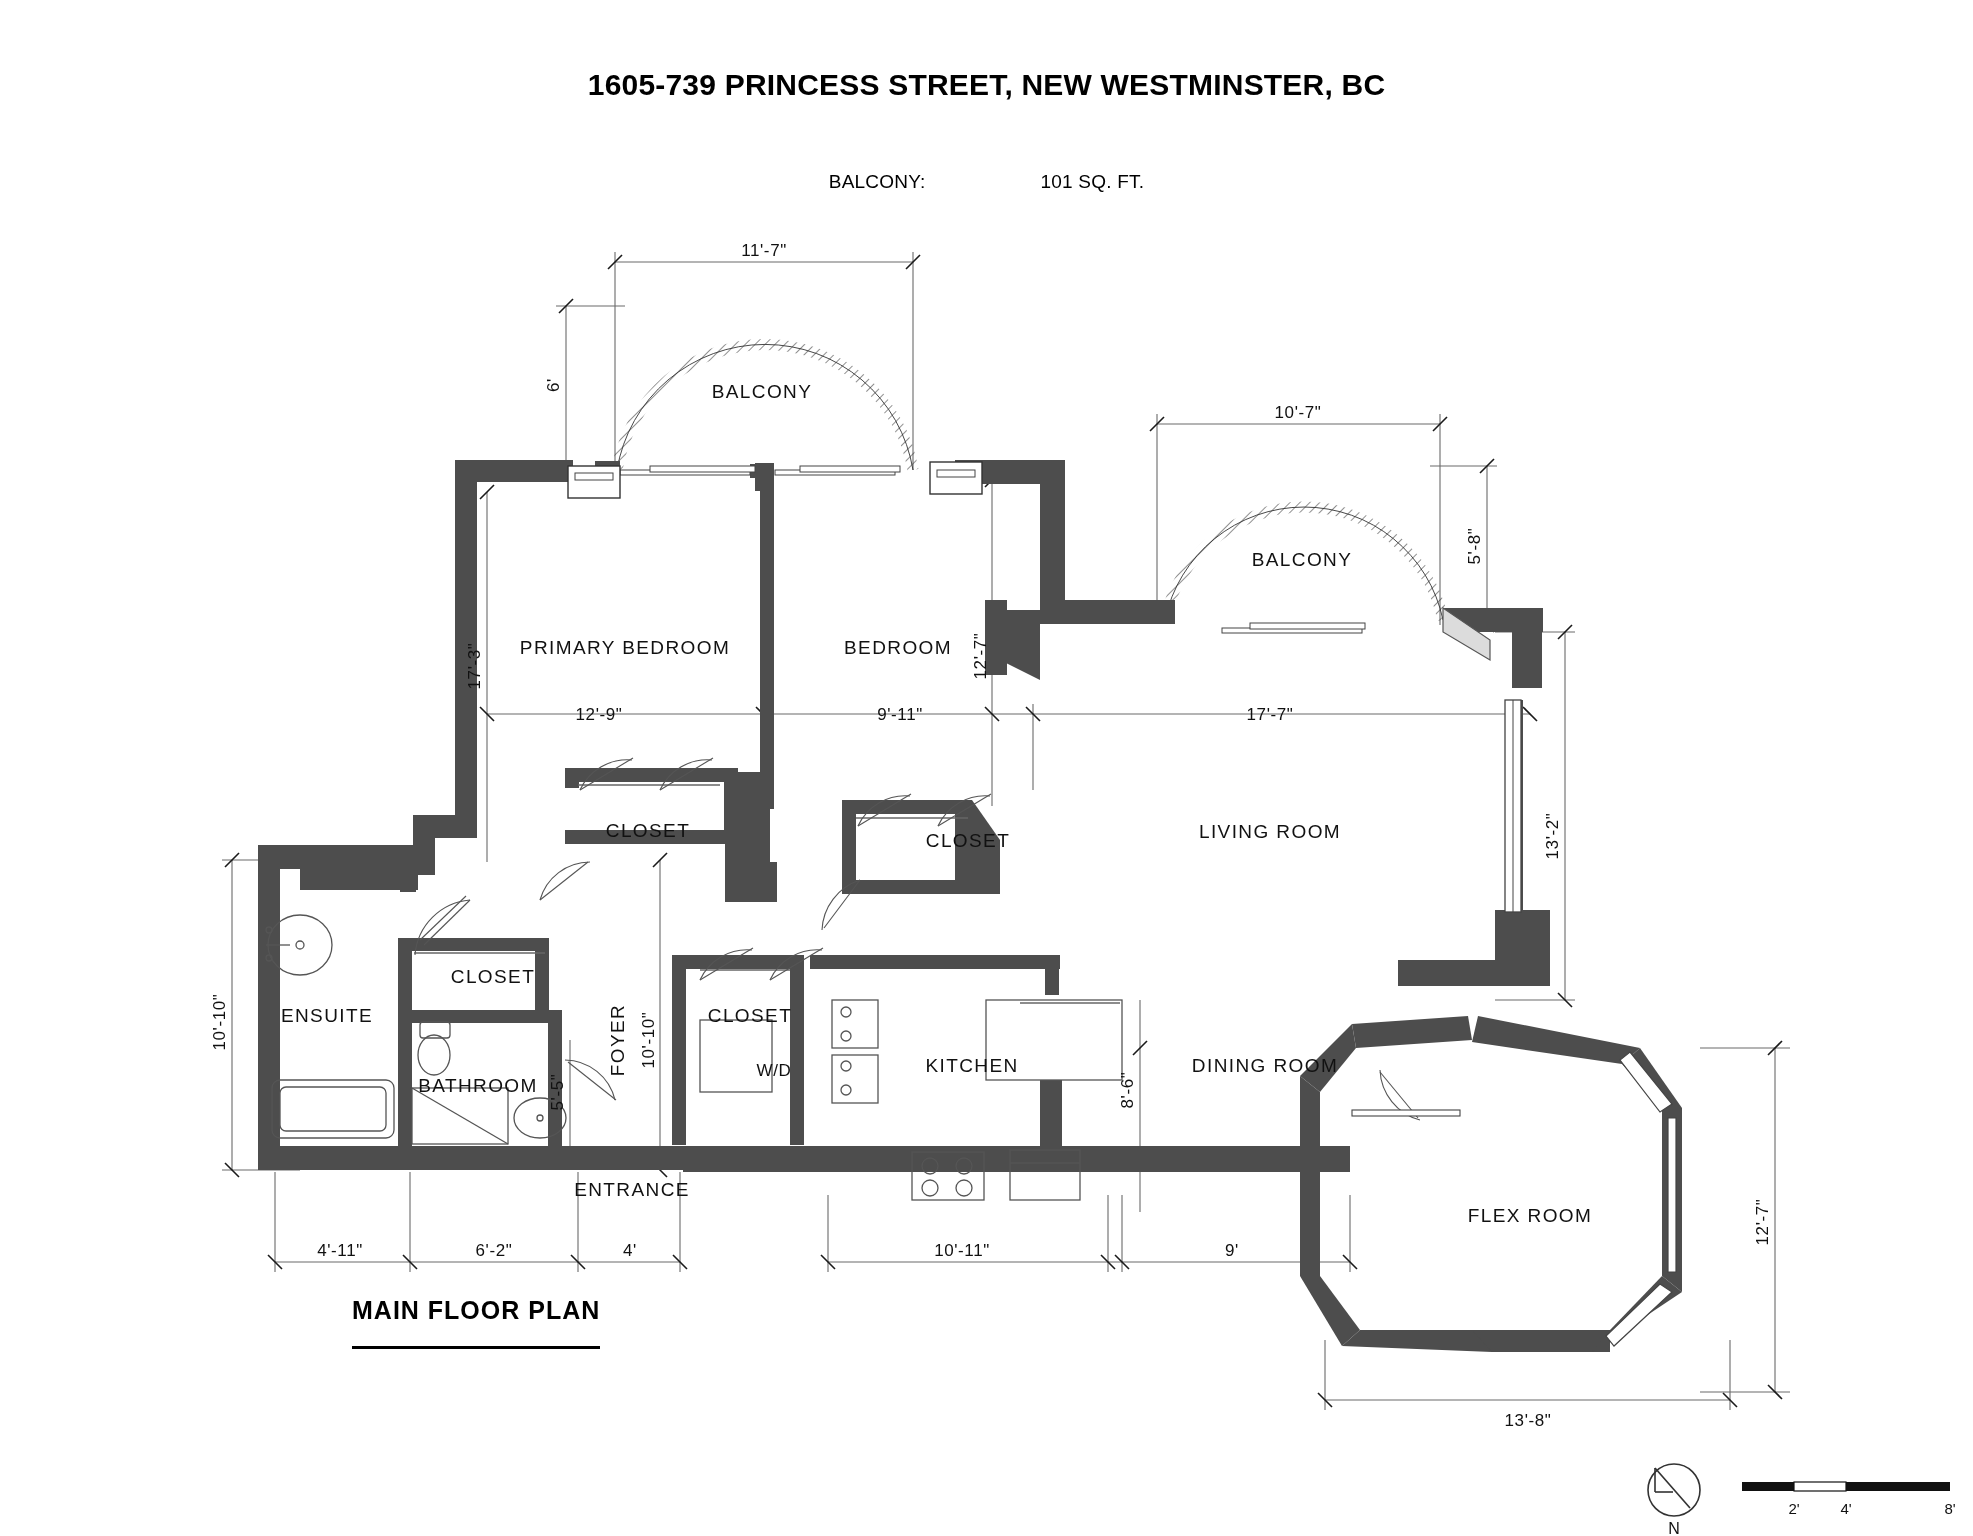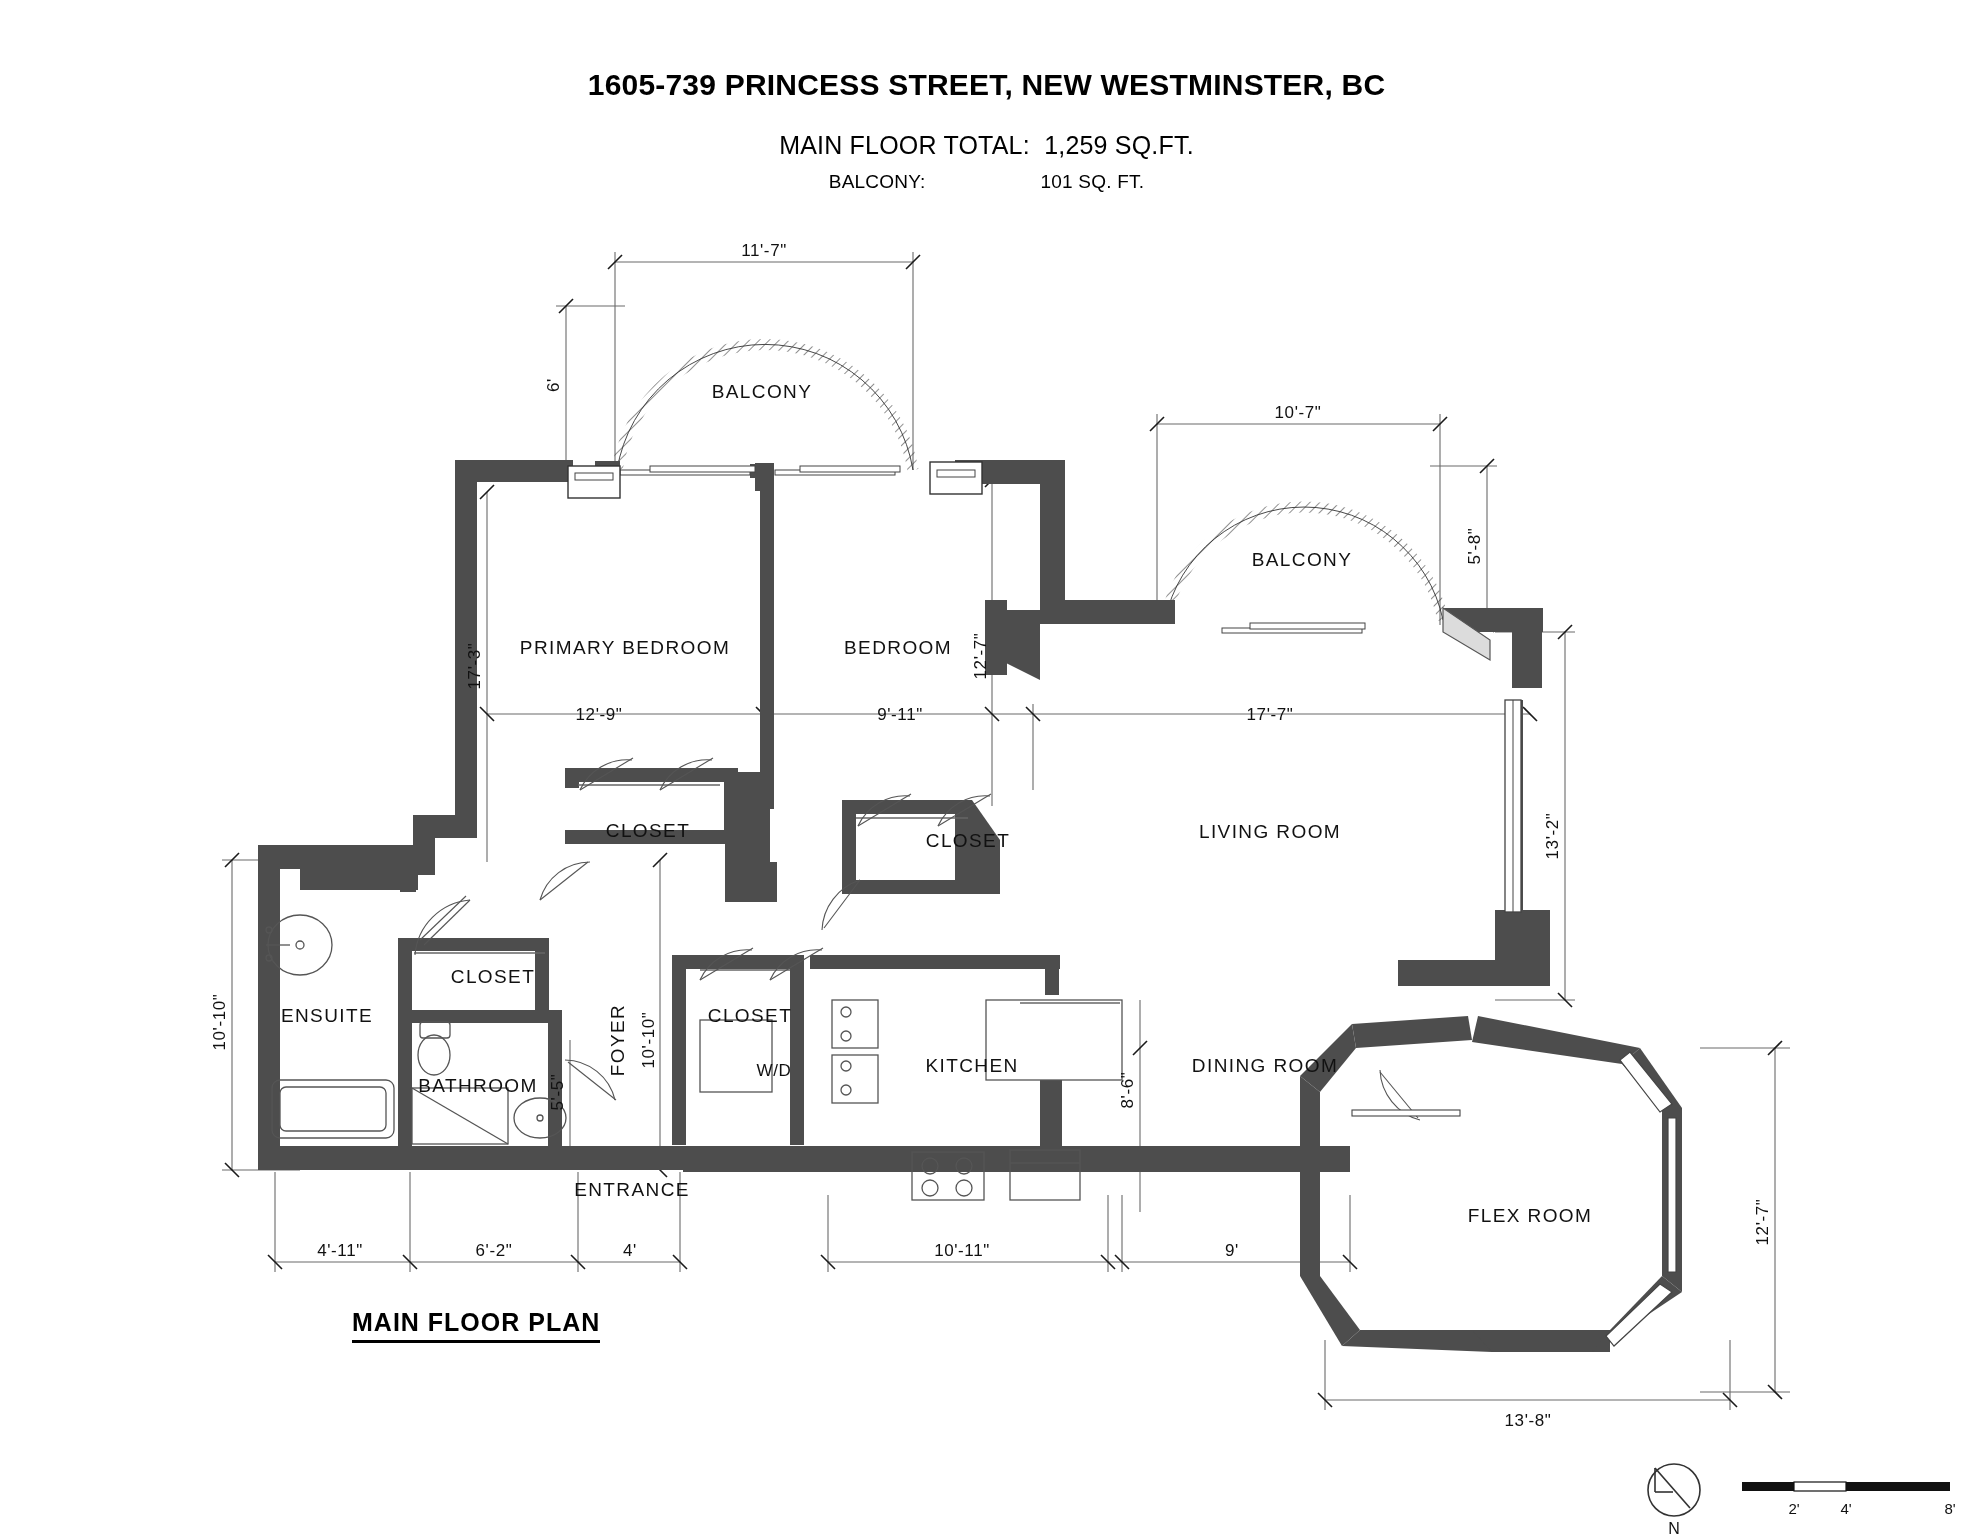--- a/index.html
+++ b/index.html
@@ -45,22 +45,21 @@
     letter-spacing: 0.2px;
   }
   #plan-label {
     position: absolute;
     left: 352px;
     top: 1296px;
     font-size: 25px;
     font-weight: bold;
     letter-spacing: 1px;
     border-bottom: 3px solid #000;
-    padding-bottom: 3px;
-    margin-top: 12px;
+    padding-bottom: 21px;
   }
   svg#plan {
     position: absolute;
     left: 0; top: 0;
     width: 1973px;
     height: 1536px;
   }
   text {
     font-family: "Liberation Sans", sans-serif;
     fill: #111;
@@ -69,21 +68,20 @@
   .dim { font-size: 17px; letter-spacing: 0.6px; }
   .scale-t { font-size: 15px; }
   .northlbl { font-size: 16px; }
 </style>
 </head>
 <body>
 
 <div id="page">
 
   <div class="hdr" id="title">1605-739 PRINCESS STREET, NEW WESTMINSTER, BC</div>
-  <div class="hdr" id="sub1">MAIN FLOOR TOTAL:  1,259 SQ.FT.</div>
   <div class="hdr" id="sub2">BALCONY:                     101 SQ. FT.</div>
 
   <svg id="plan" viewBox="0 0 1973 1536">
     <defs>
       <pattern id="hatch" width="7" height="7" patternTransform="rotate(45)" patternUnits="userSpaceOnUse">
         <line x1="0" y1="0" x2="0" y2="7" stroke="#333" stroke-width="1.1"></line>
       </pattern>
     </defs>
 
     <g id="dim-lines" stroke="#6a6a6a" stroke-width="1.1" fill="none">

